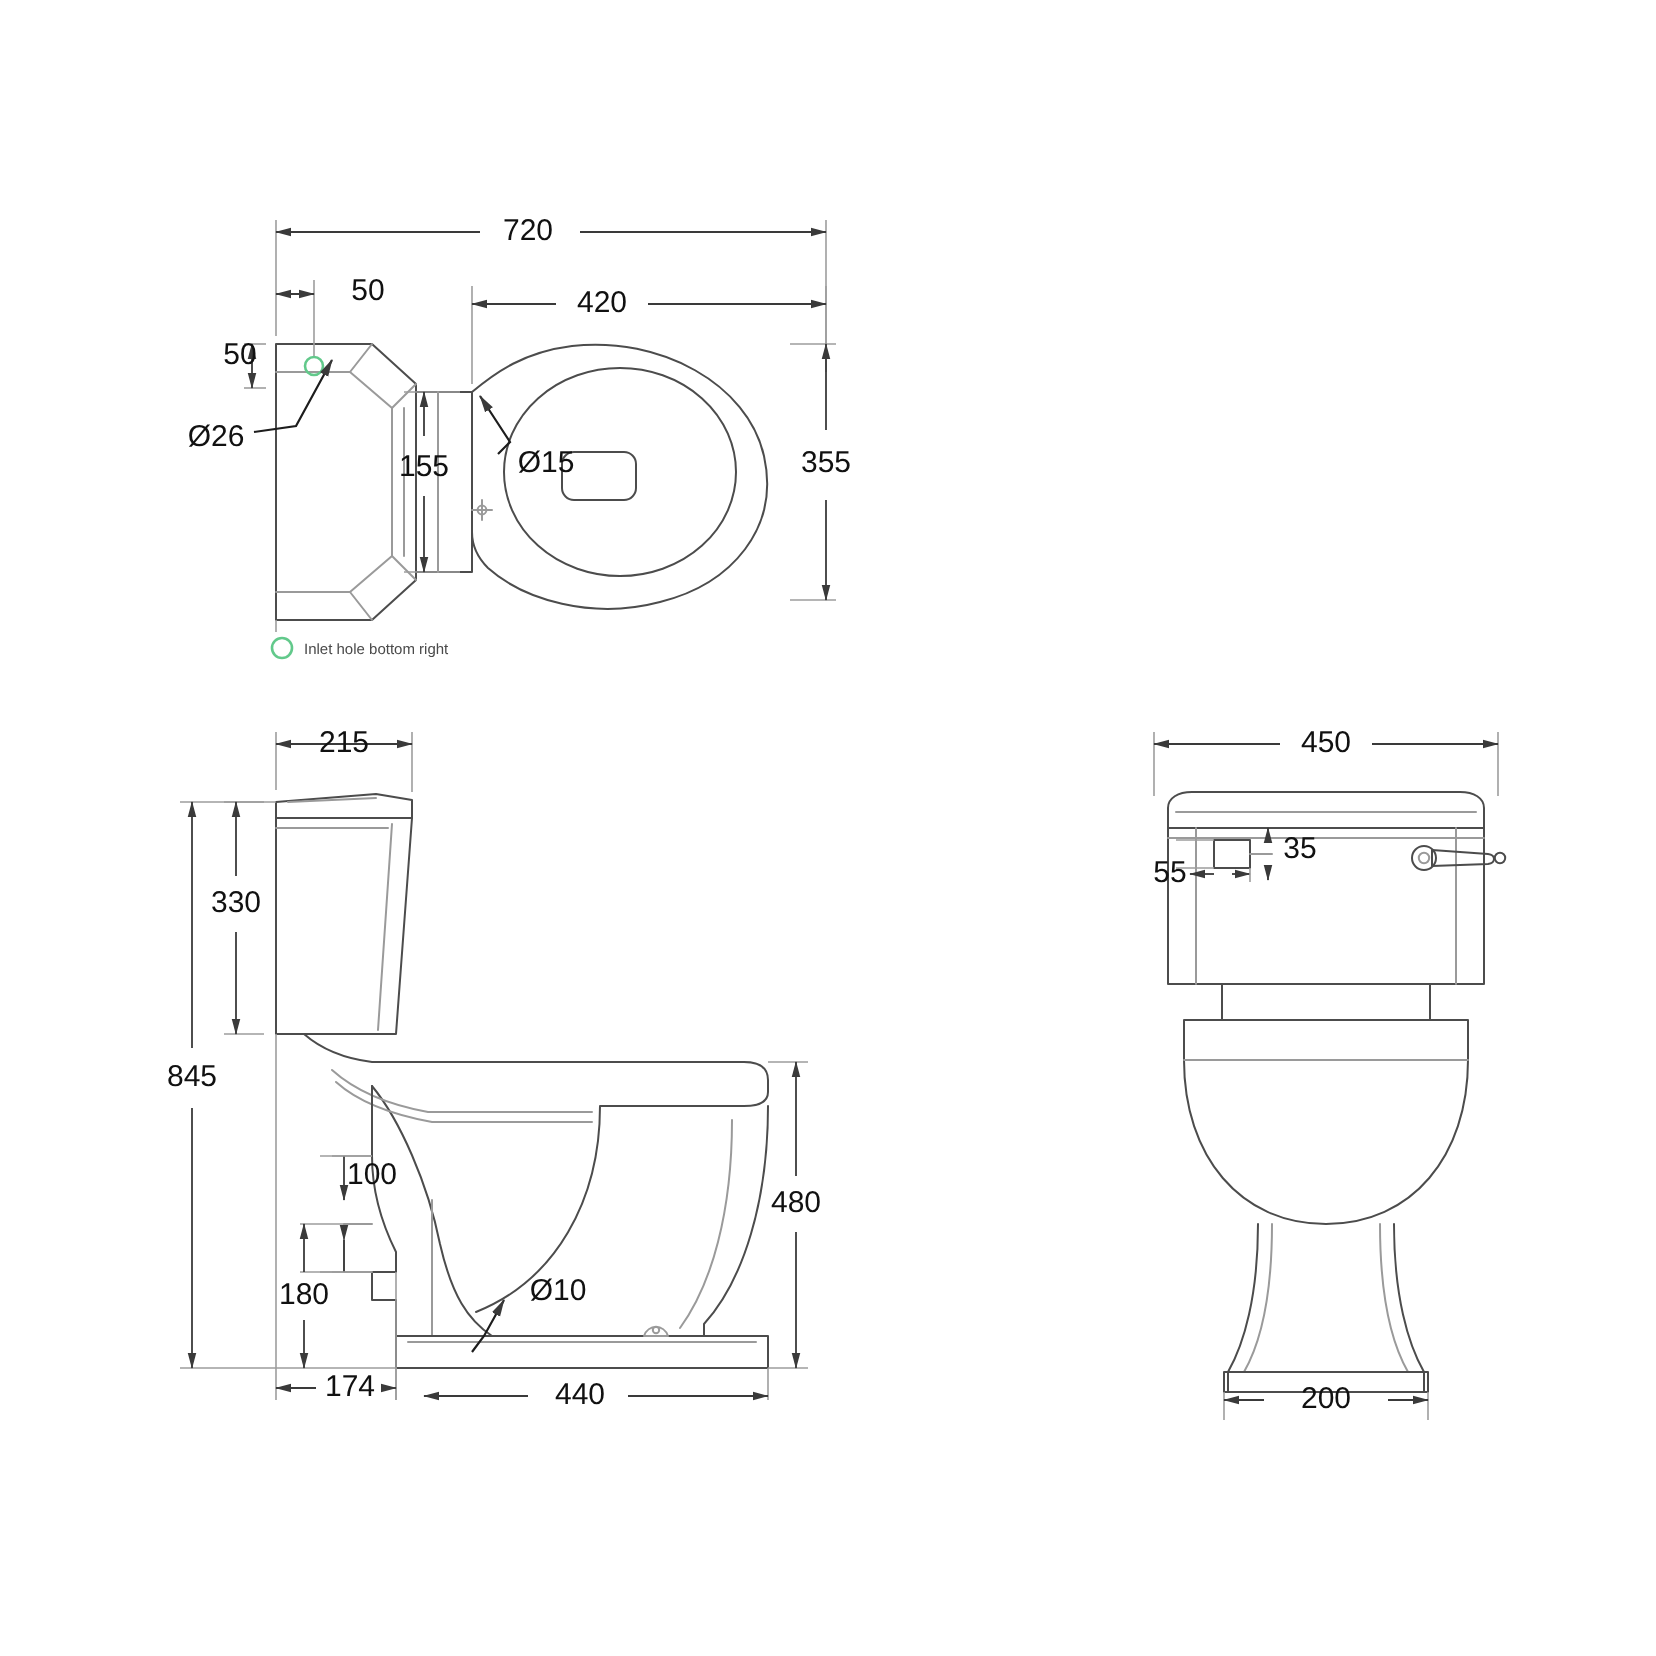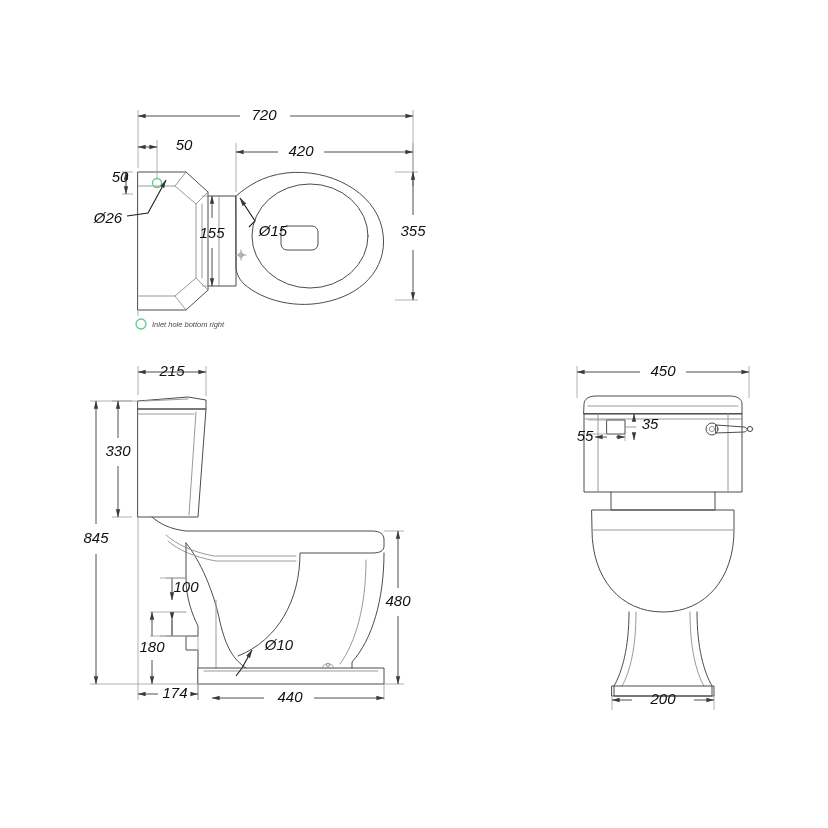--- a/index.html
+++ b/index.html
@@ -14,21 +14,20 @@
     font-family: "Liberation Sans", sans-serif;
     overflow: hidden;
     position: relative;
   }
   #drawing-root {
     position: absolute;
     left: 0;
     top: 0;
     width: 828px;
     height: 828px;
-    font-style: italic;
   }
   svg.sheet {
     display: block;
     width: 828px;
     height: 828px;
     background: #ffffff;
   }
   .obj      { fill: none; stroke: #4c4c4c; stroke-width: 1; stroke-linejoin: round; stroke-linecap: round; }
   .obj-soft { fill: none; stroke: #9a9a9a; stroke-width: 1; stroke-linejoin: round; stroke-linecap: round; }
   .dim      { fill: none; stroke: #3a3a3a; stroke-width: 0.9; }

